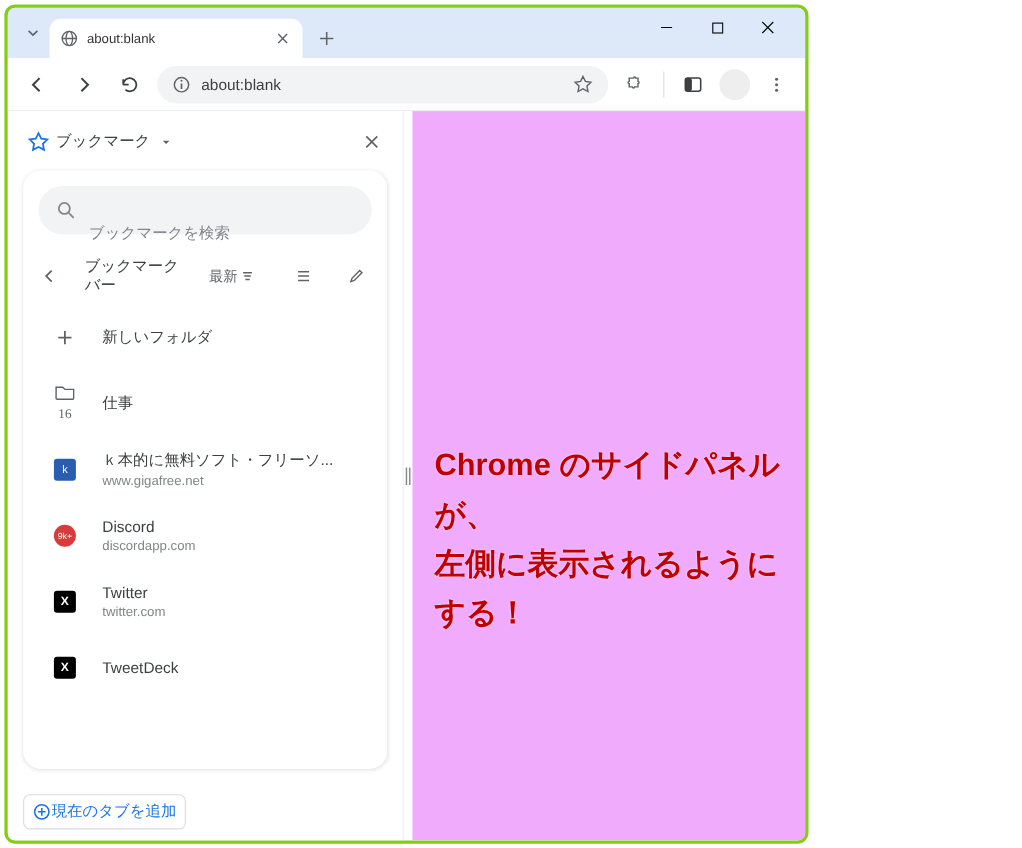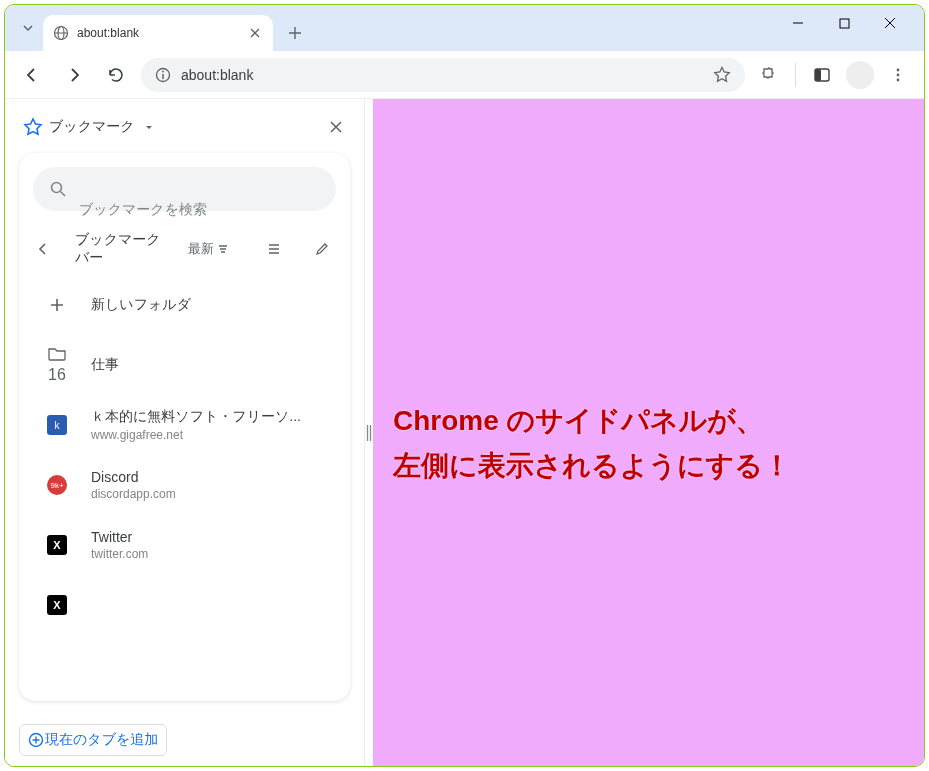--- a/index.html
+++ b/index.html
@@ -1,17 +1,17 @@
 <!DOCTYPE html>
 <html><head>
 <meta charset="utf-8">
 <style>
 * { box-sizing: border-box; margin: 0; padding: 0; font-family: "Segoe UI", Arial, sans-serif; }
 body { width: 929px; height: 771px; background: #fff; overflow: hidden; position: relative; }
-.window { width: 921px; height: 763px; margin: 4px; border: 1px solid #84cc16; border-radius: 10px; background: #fff; overflow: hidden; display: flex; flex-direction: column; }
+.window { width: 731px; height: 763px; margin: 4px; border: 3px solid #84cc16; border-radius: 10px; background: #fff; overflow: hidden; display: flex; flex-direction: column; }
 .title-bar { height: 46px; background: #dde8f8; display: flex; align-items: flex-end; padding: 0 8px 0 8px; }
 .tab-dropdown { width: 30px; height: 30px; margin-bottom: 8px; display: flex; align-items: center; justify-content: center; cursor: pointer; }
 .tab { background: #fff; border-radius: 10px 10px 0 0; height: 36px; min-width: 230px; display: flex; align-items: center; padding: 0 10px; gap: 8px; }
 .tab-icon { width: 16px; height: 16px; display: flex; align-items: center; justify-content: center; }
 .tab-title { font-size: 12px; color: #333; flex: 1; }
 .tab-close { width: 16px; height: 16px; display: flex; align-items: center; justify-content: center; cursor: pointer; }
 .new-tab { width: 28px; height: 28px; margin-bottom: 4px; margin-left: 8px; display: flex; align-items: center; justify-content: center; cursor: pointer; }
 .win-controls { margin-left: auto; display: flex; gap: 18px; margin-bottom: 14px; margin-right: 12px; }
 .win-btn { width: 28px; height: 28px; display: flex; align-items: center; justify-content: center; cursor: pointer; }
 .toolbar { height: 48px; background: #fff; display: flex; align-items: center; padding: 0 10px; gap: 8px; border-bottom: 1px solid #eee; }
@@ -40,21 +40,21 @@
 .back-arrow { color: #5f6368; cursor: pointer; }
 .section-title { font-size: 14px; color: #3c4043; flex: 1; }
 .sort-btn { font-size: 13px; color: #5f6368; cursor: pointer; display: flex; align-items: center; gap: 2px; margin-right: 8px; }
 .icon-btn { width: 24px; height: 24px; display: flex; align-items: center; justify-content: center; cursor: pointer; color: #5f6368; }
 .list { flex: 1; overflow-y: auto; padding: 0 4px 4px 10px; }
 .list::-webkit-scrollbar { width: 14px; }
 .list::-webkit-scrollbar-thumb { background: #c1c1c1; border-radius: 7px; border: 3px solid #fff; }
 .list::-webkit-scrollbar-track { background: #f7f7f7; }
 .item { display: flex; align-items: center; padding: 10px 8px; gap: 14px; cursor: pointer; border-radius: 6px; }
 .item-icon { width: 40px; height: 40px; display: flex; flex-direction: column; align-items: center; justify-content: center; color: #5f6368; font-size: 12px; }
-.item-icon .cnt { margin-top: 5px; font-size: 16px; color: #5f6368; }
+.item-icon .cnt { margin-top: 5px; font-size: 12px; color: #5f6368; font-family: Liberation Serif, serif; }
 .favi { width: 40px; height: 40px; display: flex; align-items: center; justify-content: center; }
 .favi-box { width: 20px; height: 20px; border-radius: 3px; display: flex; align-items: center; justify-content: center; font-size: 11px; color: #fff; }
 .item-text { flex: 1; overflow: hidden; }
 .item-title { font-size: 14px; color: #3c4043; overflow: hidden; white-space: nowrap; text-overflow: ellipsis; }
 .item-url { font-size: 12px; color: #80868b; margin-top: 2px; overflow: hidden; white-space: nowrap; text-overflow: ellipsis; }
 .add-tab-bar { padding: 10px 14px; border-top: 1px solid rgba(0,0,0,0); }
 .add-tab-btn { color: #1a73e8; font-size: 14px; display: flex; align-items: center; gap: 1px; cursor: pointer; padding: 6px 8px; border-radius: 6px; border:1px solid #dadce0; width: fit-content; }
 .drag-handle { width: 8px; display: flex; align-items: center; justify-content: center; cursor: ew-resize; color: #999; }
 .main-area { flex: 1; background: #f0abfc; position: relative; }
 .annotation { position: absolute; top: 300px; left: 20px; right: 20px; font-size: 28px; font-weight: 700; color: #c00000; line-height: 1.6; text-shadow: 0 0 2px #eee; }
@@ -268,20 +268,23 @@
               </div>
             <div class="item-text">
                 <div class="item-title">Twitter</div>
                 <div class="item-url">twitter.com</div>
               </div>
           </div>
           <div class="item">
             <div class="favi">
                 <div class="favi-box" style="background:#000;font-weight:700">X</div>
               </div>
+            <div class="item-text">
+                <div class="item-title">TweetDeck</div>
+              </div>
           </div>
         </div>
       </div>
 
       <div class="add-tab-bar">
         <div class="add-tab-btn">
           <svg width="16" height="16" viewBox="0 0 16 16">
               <circle cx="8" cy="8" r="6.5" fill="none" stroke="#1a73e8" stroke-width="1.4"></circle>
               <path d="M8 4.5v7M4.5 8h7" stroke="#1a73e8" stroke-width="1.4"></path>
             </svg>

